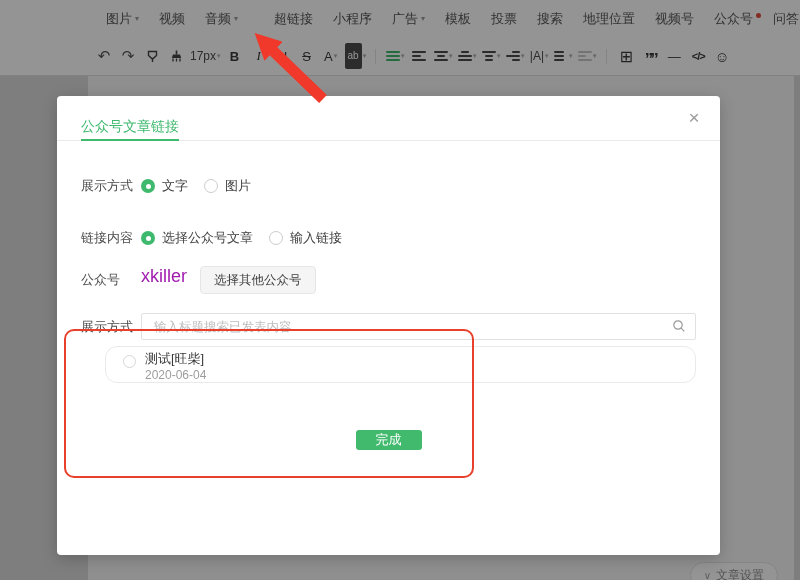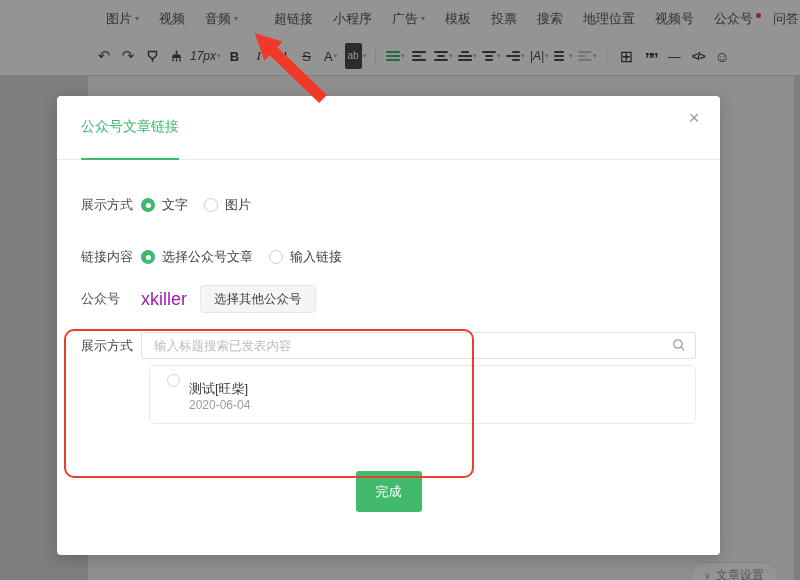--- a/index.html
+++ b/index.html
@@ -32,21 +32,21 @@
     position:absolute; top:37px; left:0; right:0; height:39px;
     background:#ffffff; border-bottom:1px solid #dedede;
     display:flex; align-items:center; padding-left:92px; z-index:1;
   }
   .tbtn {
     min-width:20px; height:24px; display:flex; align-items:center; justify-content:center;
     gap:1px; color:#3c3c3c; font-size:13px; margin:0 2px; cursor:pointer;
   }
   .tbtn .caret { font-size:7px; color:#aaa; }
   .tb-sep { width:1px; height:15px; background:#e4e4e4; margin:0 7px; }
-  .fs-label { font-size:12px; color:#4a4a4a;font-style:italic; }
+  .fs-label { font-size:12px; color:#4a4a4a; }
   .b { font-weight:bold; }
   .i { font-style:italic; font-family:"Liberation Serif","DejaVu Serif",serif; }
   .u { text-decoration:underline; }
   .s { text-decoration:line-through; }
   .hl-block {
     background:#4d4d4d; color:#fff; font-size:10px; padding:8px 3px;
     border-radius:2px; line-height:1;
   }
   .bars { display:inline-flex; flex-direction:column; gap:2.5px; width:14px; }
   .bars i { display:block; height:1.8px; background:#4a4a4a; border-radius:1px; }
@@ -88,27 +88,27 @@
   .modal-close {
     position:absolute; top:11px; right:15px; width:22px; height:22px;
     display:flex; align-items:center; justify-content:center;
     font-size:19px; color:#9b9b9b; cursor:pointer; font-weight:300;
   }
   .tabs-row {
     margin:21px -24px 0; padding:0 24px; border-bottom:1px solid #e9e9e9;
   }
   .tab {
     display:inline-block; font-size:14px; color:#3fb96e;
-    padding-bottom:22px; border-bottom:2px solid #3fb96e;
+    padding-bottom:3px; border-bottom:2px solid #3fb96e;
     margin-bottom:-1px; cursor:pointer;
   }
 
   .frow { display:flex; align-items:center; }
   .flabel { width:60px; flex:0 0 60px; font-size:13px; color:#4c4c4c; }
-  .fctrl { flex:1; display:flex; align-items:center; }
+  .fctrl { flex:1; display:flex; }
 
   .row-display { margin-top:35px; height:20px; }
   .row-title { margin-top:16px; }
   .row-content { margin-top:32px; height:20px; }
   .row-account { margin-top:17px; height:30px; }
   .row-article { margin-top:18px; }
   .row-results { margin-top:6px; }
   .row-footer { margin-top:47px; justify-content:center; }
 
   .radio-opt { display:flex; align-items:center; margin-right:16px; cursor:pointer; }
@@ -132,33 +132,33 @@
   .text-input input::placeholder { color:#bcbcbc; }
   .search-icon { position:absolute; right:10px; top:6px; }
 
   .account-name { font-size:18px; color:#a21caf; margin-right:13px; }
   .account-btn {
     background:#f5f5f5; border:1px solid #e6e6e6; border-radius:4px;
     font-size:12.5px; color:#3c3c3c; padding:7px 13px; cursor:pointer; line-height:1;
   }
 
   .result-box {
-    margin-left:68px; flex:1; border:1px solid #eaeaea; border-radius:6px;
-    background:#fff; height:59px; display:flex; align-items:center; padding-left:17px;
+    margin-left:24px; flex:1; border:1px solid #eaeaea; border-radius:12px;
+    background:#fff; height:37px; display:flex; align-items:center; padding-left:17px;
   }
   .result-radio {
     width:13px; height:13px; border:1px solid #d6d6d6; border-radius:50%;
     flex:0 0 13px; margin-right:9px; align-self:flex-start; margin-top:8px;
   }
   .result-text { padding-top:5px; }
   .result-title { font-size:13px; color:#3a3a3a; line-height:16px; }
   .result-date { font-size:12px; color:#9c9c9c; line-height:15px; margin-top:1px; }
 
   .done-btn {
-    width:66px; height:41px; background:#42ba6e; border:none; border-radius:3px;
+    width:66px; height:20px; background:#42ba6e; border:none; border-radius:3px;
     color:#ffffff; font-size:13px; cursor:pointer;
     font-family:"Liberation Sans","DejaVu Sans",sans-serif;
   }
 
   
   .annot-box {
     position:absolute; left:64px; top:329px; width:410px; height:149px;
     border:2px solid #e8402c; border-radius:10px; z-index:30; pointer-events:none;
   }
   .annot-arrow { position:absolute; left:0; top:0; z-index:40; pointer-events:none; }

